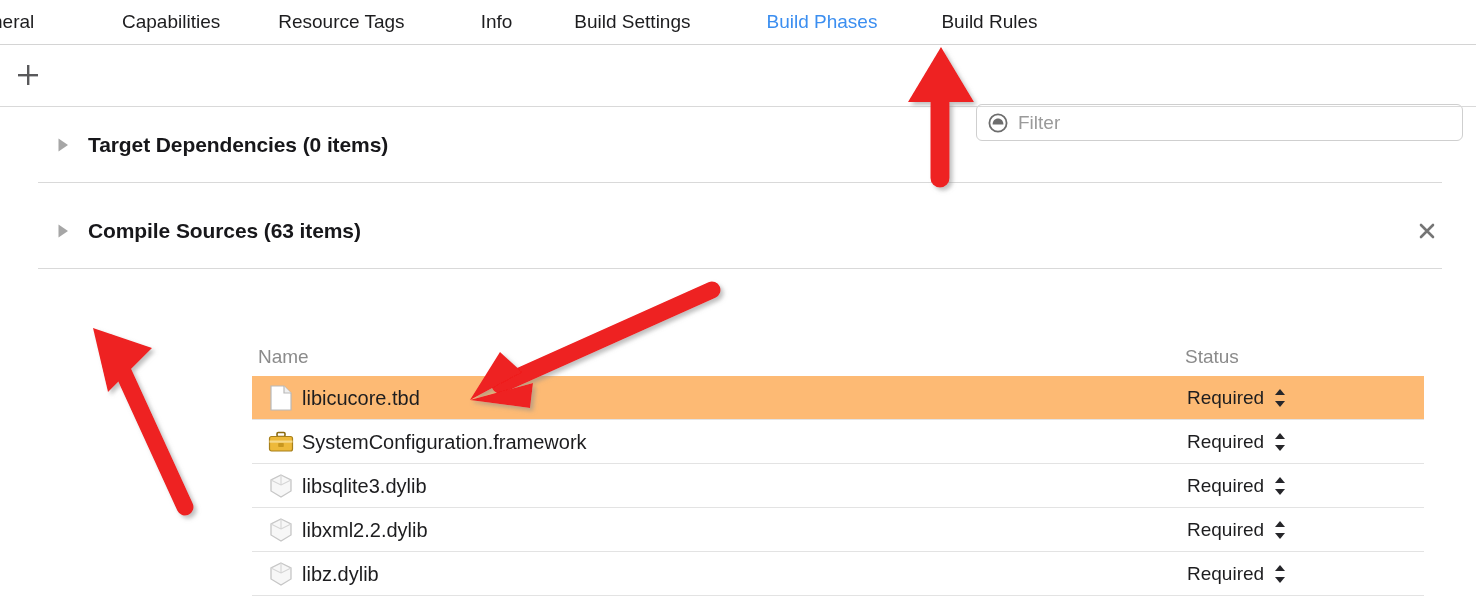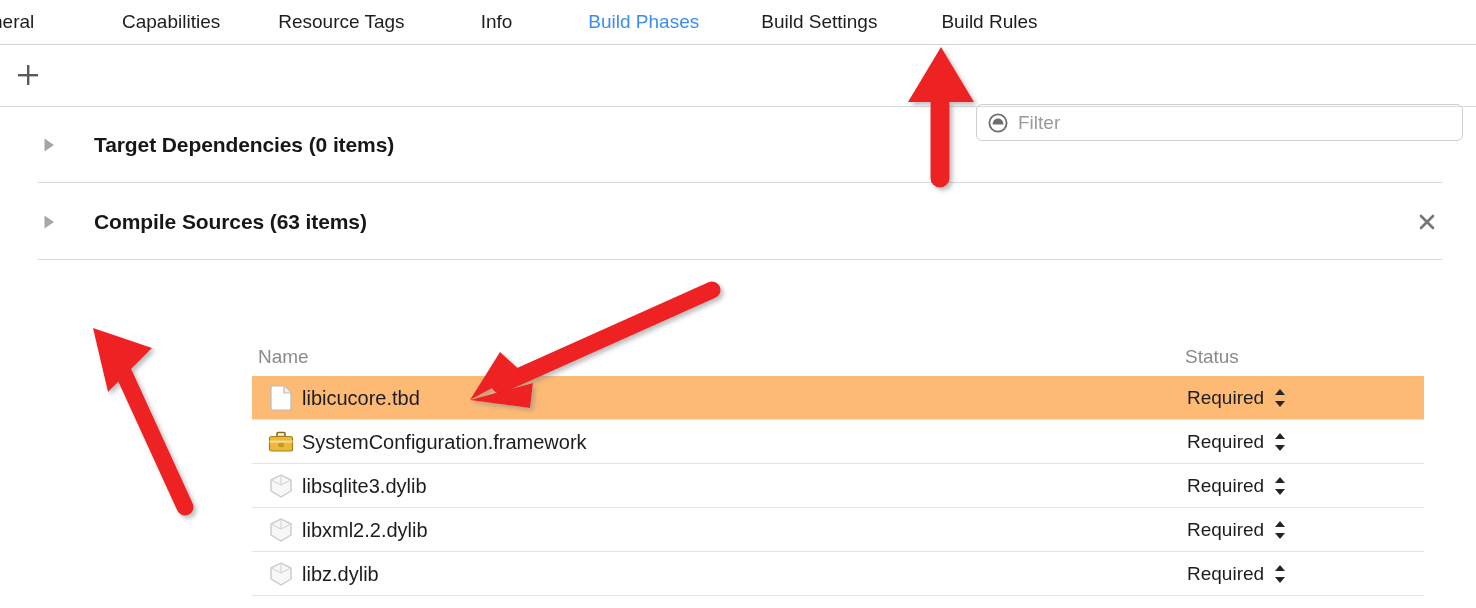--- a/index.html
+++ b/index.html
@@ -109,23 +109,22 @@
   .phase {
     position: absolute;
     left: 0;
     width: 1476px;
   }
   .phase-header {
     position: relative;
     height: 76px;
     display: flex;
     align-items: center;
-    padding-left: 38px;
-    cursor: default;
-    gap: 20px;
+    padding-left: 52px;
+    cursor: default;
   }
   .disclosure {
     width: 22px; height: 22px;
     flex: 0 0 22px;
     margin-right: 14px;
     display: flex; align-items: center; justify-content: center;
     cursor: default;
   }
   .disclosure svg { display: block; }
   .phase-title {
@@ -237,22 +236,22 @@
 <body>
 
 <div id="root">
 
   <div class="tabbar">
     <div class="tabbar-inner">
       <div class="tab" style="width:100px; padding-left:0; text-align:left; margin-left:-8px;">neral</div>
       <div class="tab" style="margin-left:30px;">Capabilities</div>
       <div class="tab" style="margin-left:58px;">Resource Tags</div>
       <div class="tab" style="margin-left:76px;">Info</div>
+      <div class="tab" style="margin-left:62px;">Build Settings</div>
       <div class="tab active" style="margin-left:76px;">Build Phases</div>
-      <div class="tab" style="margin-left:62px;">Build Settings</div>
       <div class="tab" style="margin-left:64px;">Build Rules</div>
     </div>
   </div>
   <div class="tabbar-sep"></div>
 
   <div class="toolbar">
     <div class="plus-btn">
       <span>
         <svg width="28" height="28" viewBox="0 0 28 28">
           <rect x="13" y="4" width="2.4" height="20" fill="#59595b"></rect>
@@ -278,21 +277,21 @@
       <span class="disclosure">
         <svg width="20" height="20" viewBox="0 0 20 20">
           <path d="M5.5 3.5 L15 10 L5.5 16.5 Z" fill="#a6a6a6"></path>
         </svg>
       </span>
       <span class="phase-title">Target Dependencies (0 items)</span>
     </div>
     <div class="rule-full" style="top:75px;"></div>
   </div>
 
-  <div class="phase" style="top:184px;">
+  <div class="phase" style="top:193px;">
     <div class="phase-header">
       <span class="disclosure">
         <svg width="20" height="20" viewBox="0 0 20 20">
           <path d="M5.5 3.5 L15 10 L5.5 16.5 Z" fill="#a6a6a6"></path>
         </svg>
       </span>
       <span class="phase-title">Compile Sources (63 items)</span>
       <span class="phase-delete">
         <svg width="24" height="24" viewBox="0 0 24 24">
           <path d="M6 6 L18 18 M18 6 L6 18" stroke="#757575" stroke-width="2.6" stroke-linecap="round"></path>

